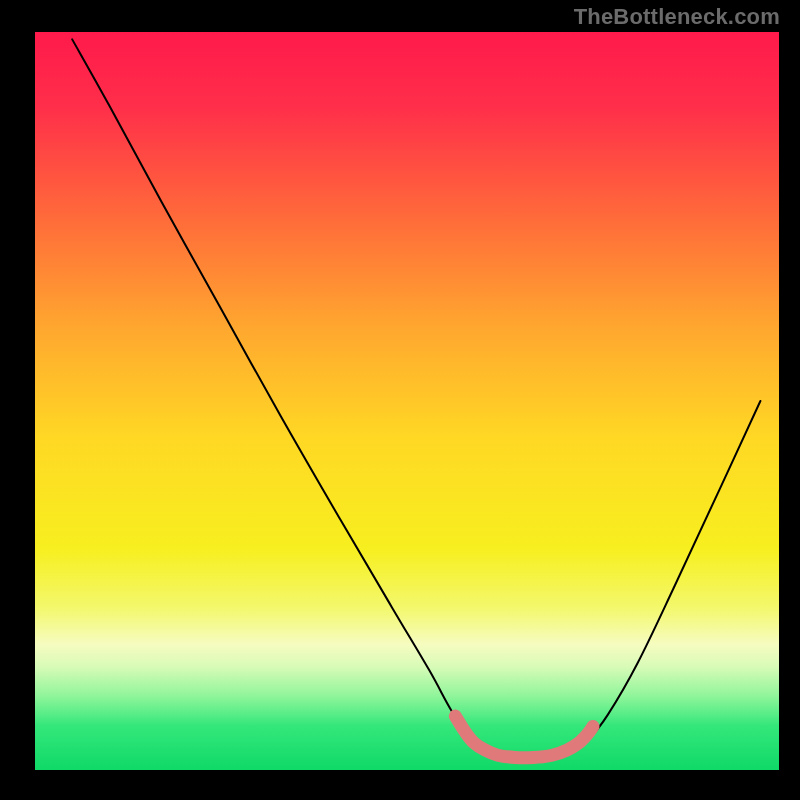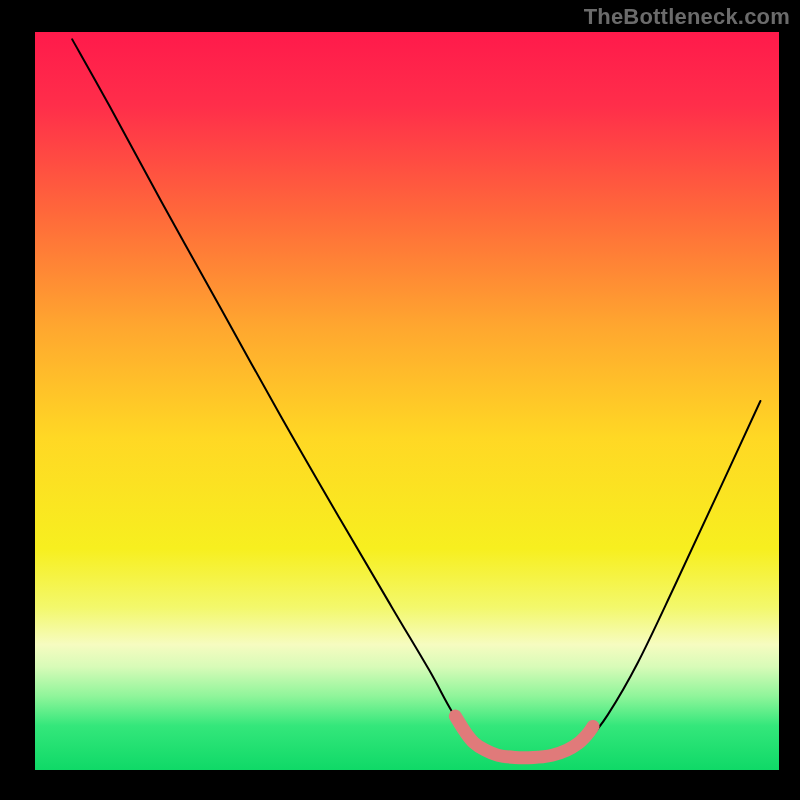--- a/index.html
+++ b/index.html
@@ -13,21 +13,21 @@
   }
   .frame {
     position: relative;
     width: 800px;
     height: 800px;
     background: #000;
   }
   .attribution {
     position: absolute;
     top: 4px;
-    right: 10px;
+    right: 20px;
     color: #6b6b6b;
     font-size: 22px;
     font-weight: bold;
     z-index: 10;
     letter-spacing: 0.2px;
   }
   svg {
     position: absolute;
     top: 0;
     left: 0;

